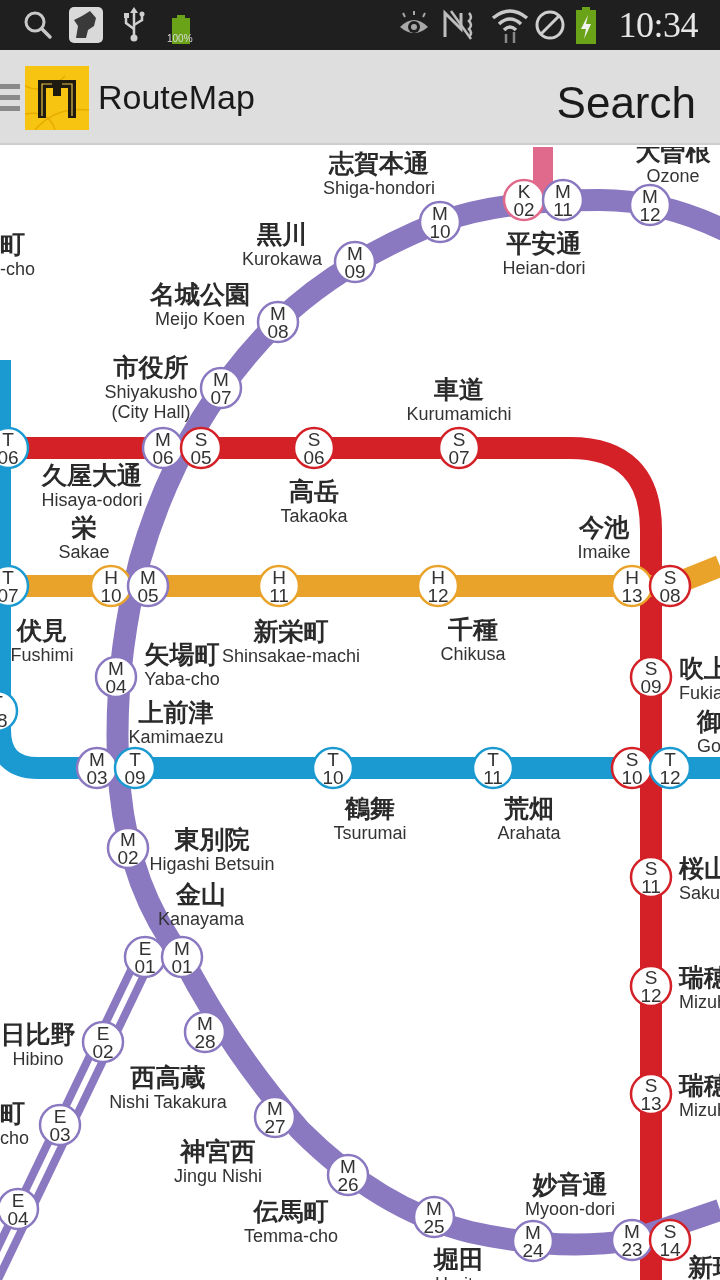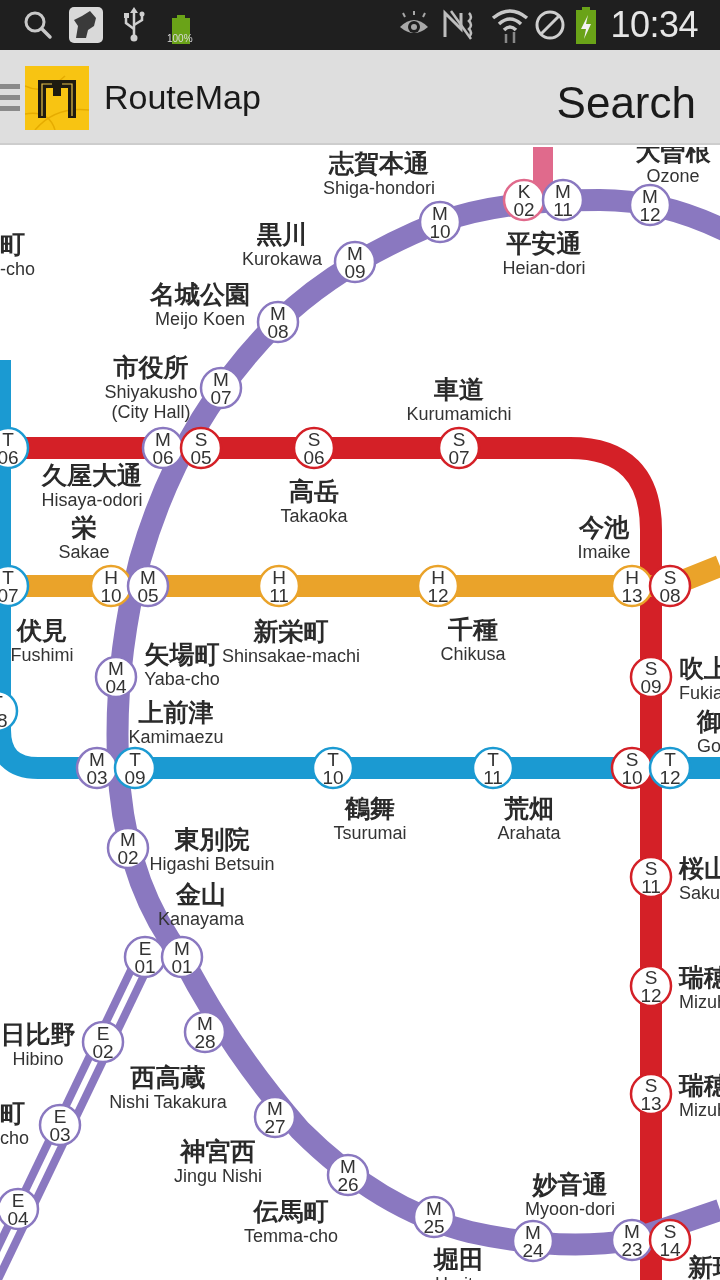--- a/index.html
+++ b/index.html
@@ -1,27 +1,27 @@
 <!DOCTYPE html>
 <html><head>
 <meta charset="utf-8">
 <style>
   * { box-sizing: border-box; margin: 0; padding: 0; }
   html, body { width: 720px; height: 1280px; overflow: hidden; background: #ffffff; }
   body { font-family: "Liberation Sans", "DejaVu Sans", sans-serif; position: relative; }
 
   .status-bar { position: absolute; left: 0; top: 0; width: 720px; height: 50px; background: #1f1f1f; }
   .status-bar .sb-item { position: absolute; top: 0; height: 50px; display: flex; align-items: center; justify-content: center; color: #cfcfcf; }
-  .status-time { position: absolute; right: 22px; top: 4px; font-size: 36px; color: #e6e6e6; letter-spacing: -0.5px; font-family: Liberation Sans, sans-serif; }
+  .status-time { position: absolute; right: 22px; top: 4px; font-size: 36px; color: #e6e6e6; letter-spacing: -0.5px; font-family: Liberation Serif, serif; }
 
   .action-bar { position: absolute; left: 0; top: 50px; width: 720px; height: 95px; background: #dedede; border-bottom: 2px solid #cdcdcd; }
   .menu-lines { position: absolute; left: 0; top: 34px; width: 20px; height: 28px; }
   .menu-lines span { display: block; width: 20px; height: 5px; background: #8a8a8a; margin-bottom: 6px; }
   .app-logo { position: absolute; left: 25px; top: 16px; width: 64px; height: 64px; background: #f6c10f; overflow: hidden; }
-  .app-title { position: absolute; left: 98px; top: 28px; font-size: 34px; color: #1a1a1a; margin-left: 6px; }
+  .app-title { position: absolute; left: 98px; top: 28px; font-size: 34px; color: #1a1a1a; }
   .search-btn { position: absolute; right: 24px; top: 28px; font-size: 44px; color: #1a1a1a; cursor: pointer; }
 
   .map-view { position: absolute; left: 0; top: 147px; width: 720px; height: 1133px; overflow: hidden; background: #ffffff; }
   .map-view svg { position: absolute; left: 0; top: -147px; }
 
   .st-label-jp { font-family: "DejaVu Sans", sans-serif; font-weight: bold; fill: #2a2a2a; }
   .st-label-en { font-family: "Liberation Sans", sans-serif; fill: #333333; }
   .badge-text { font-family: "Liberation Sans", sans-serif; fill: #333333; font-size: 19px; }
 </style>
 </head>

